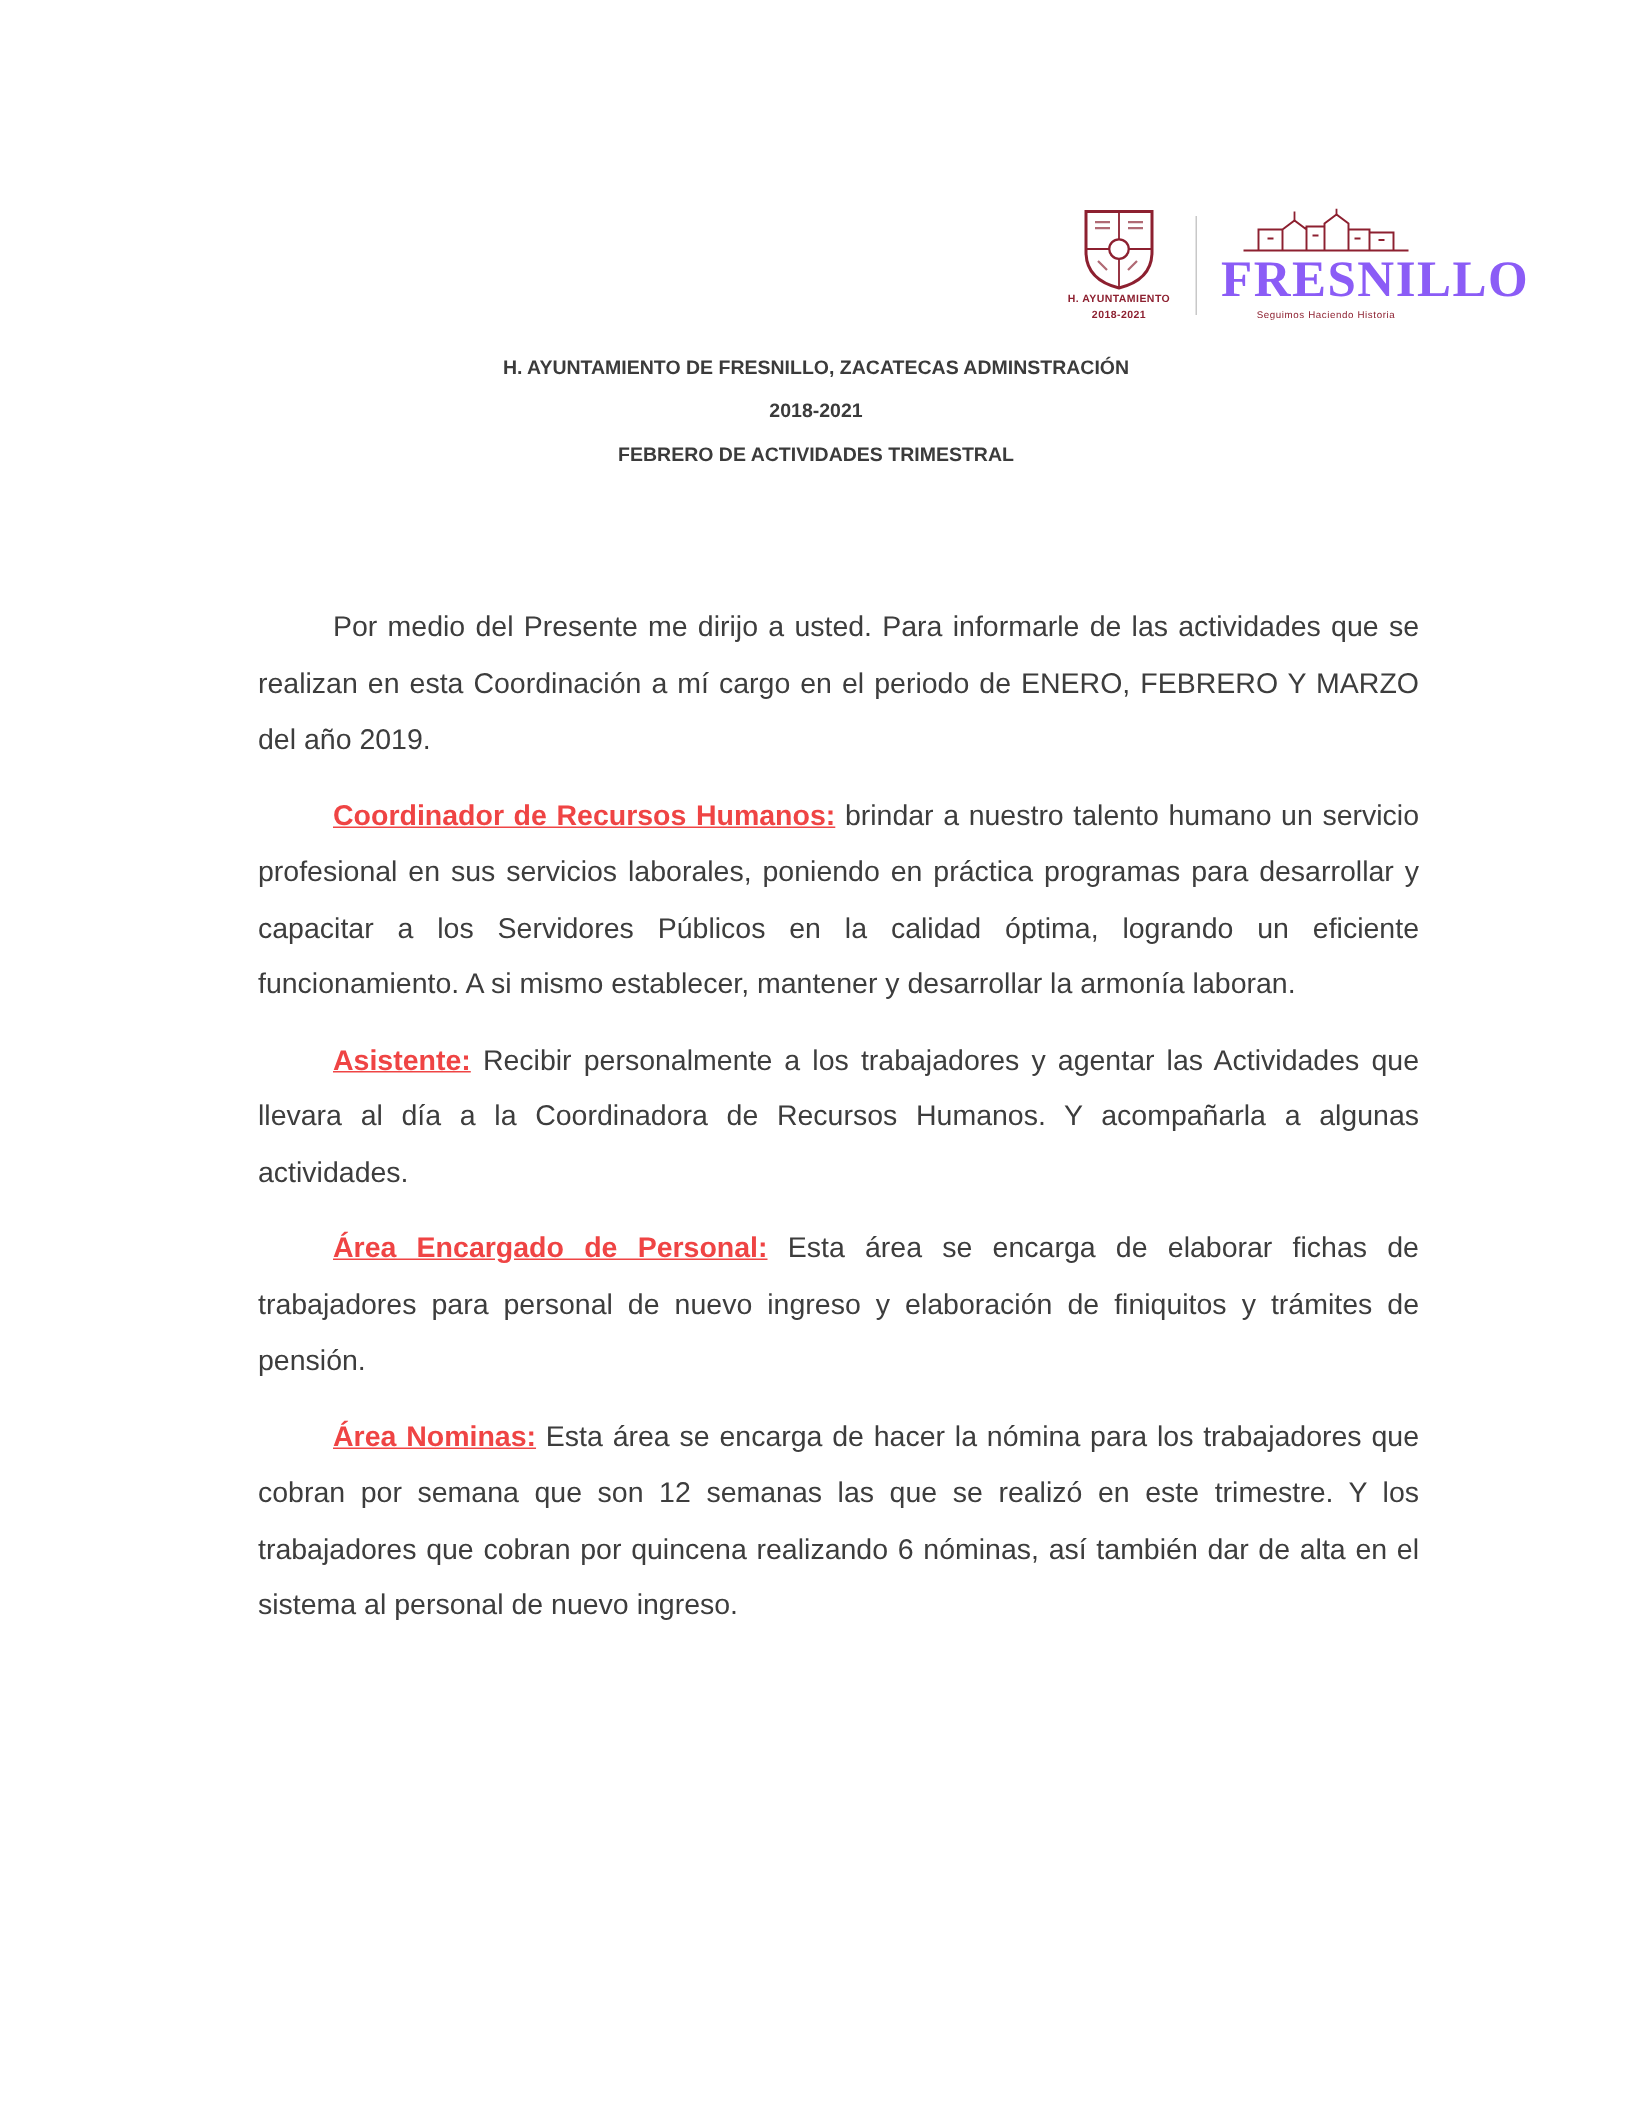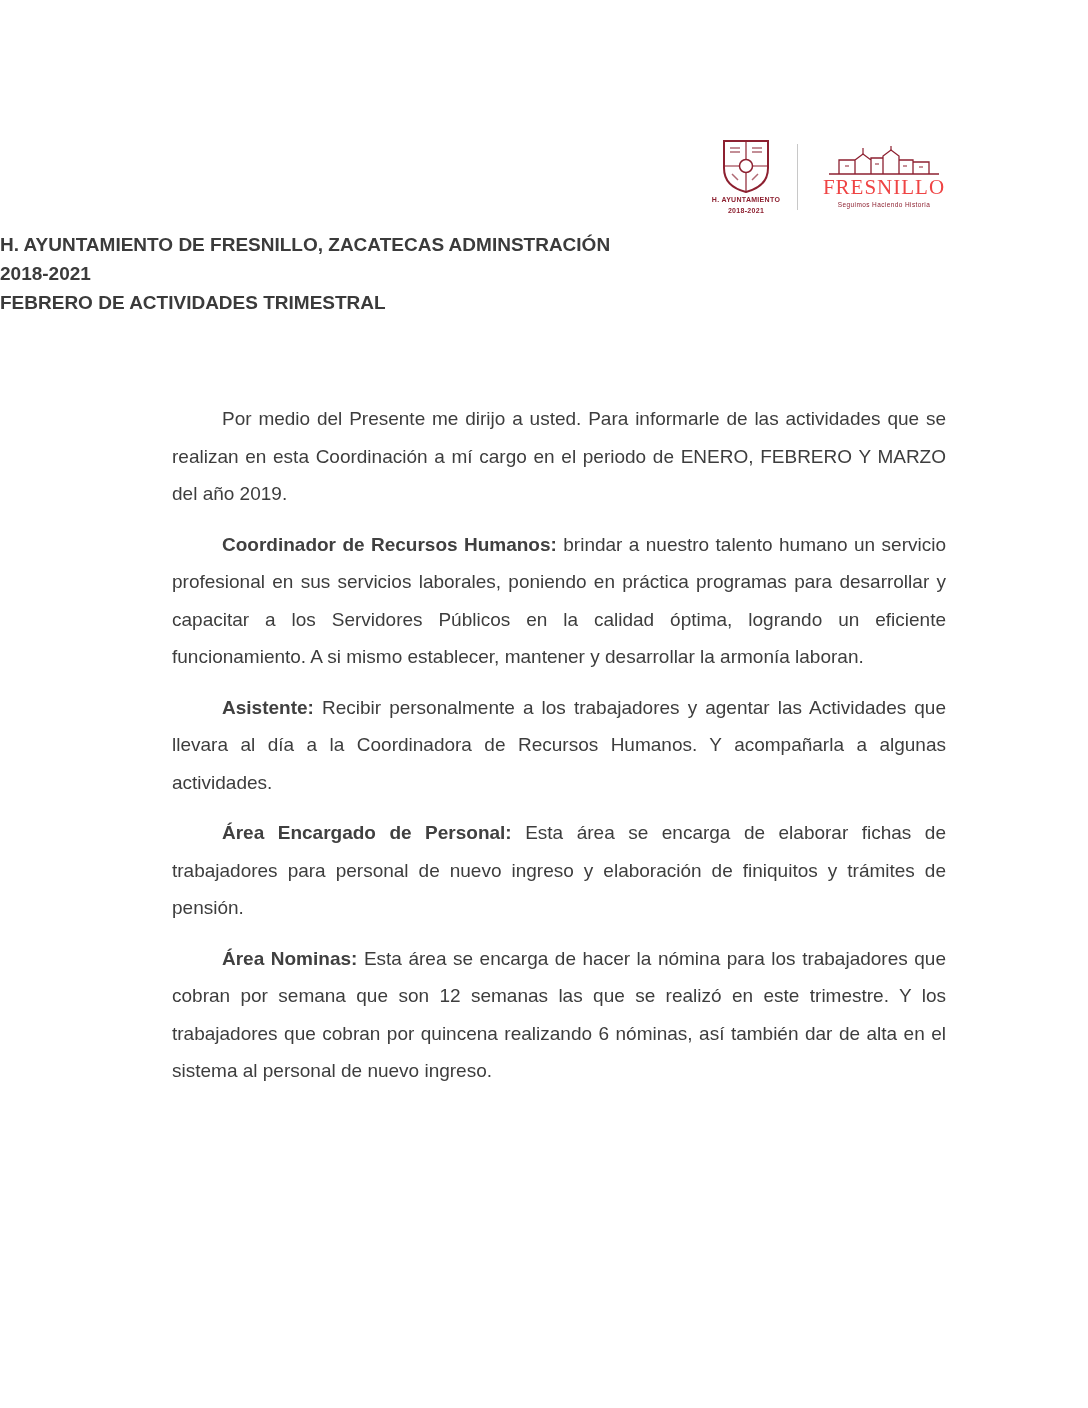--- a/index.html
+++ b/index.html
@@ -14,38 +14,38 @@
     position:absolute;top:138px;right:134px;
     display:flex;align-items:center;gap:16px;
   }
   .crest-block{text-align:center;width:70px;}
   .crest-block svg{display:block;margin:0 auto;}
   .crest-caption{font-size:7px;font-weight:bold;color:#8d2030;line-height:1.25;margin-top:2px;letter-spacing:.3px;}
   .logo-divider{width:1px;height:66px;background:#c8c8c8;}
   .brand-block{text-align:center;width:140px;}
   .brand-block svg{display:block;margin:0 auto 1px auto;}
   .wordmark{
-    font-family:"Liberation Serif",serif;font-weight:normal;
-    font-size:21px;color:#ef4444;letter-spacing:1px;line-height:1;
+    font-family:"Liberation Serif",serif;font-weight:bold;
+    font-size:34px;color:#8b5cf6;letter-spacing:1px;line-height:1;
   }
   .tagline{font-size:6.5px;color:#8d2030;margin-top:3px;letter-spacing:.4px;}
   
   .title-block{
     position:absolute;top:230px;left:0;width:1088px;
-    text-align:left;font-weight:bold;font-size:19px;
+    text-align:center;font-weight:bold;font-size:13px;
     line-height:29px;color:#3b3b3b;
   }
   
   .content{position:absolute;top:400px;left:160px;width:786px;}
   p.para{
     text-align:justify;text-indent:50px;
     font-size:19px;line-height:37.5px;
     margin:0 0 13px 12px;color:#3d3d3d;
   }
-  p.para b{color:#404040;}
+  p.para b{color:#ef4444;text-decoration:underline;}
 </style>
 </head>
 <body>
 
 <div class="page">
 
   <div class="logo-row">
 
     <div class="crest-block">
       <span>

